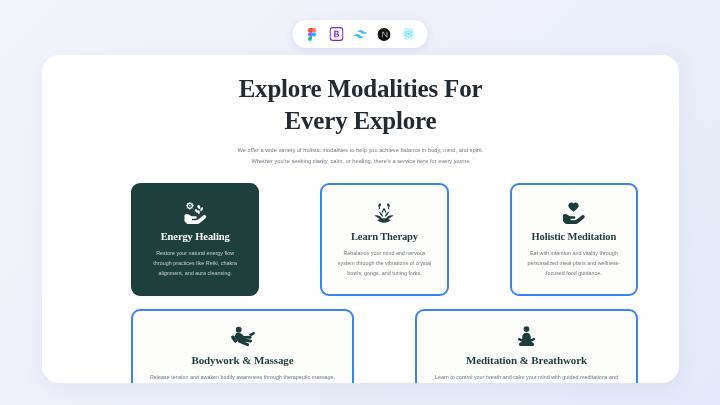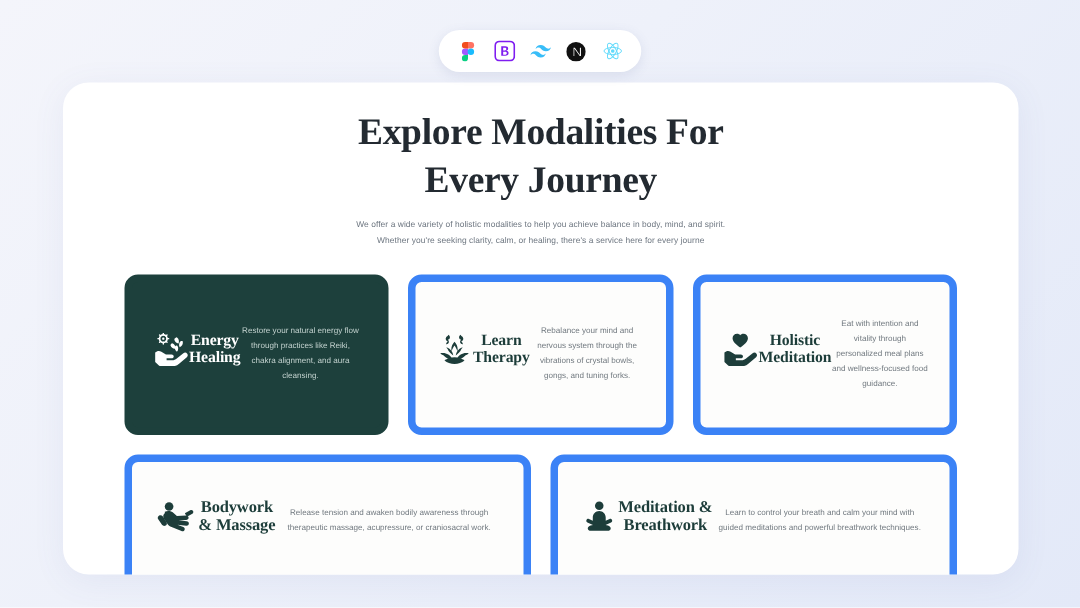--- a/index.html
+++ b/index.html
@@ -94,27 +94,29 @@
   .row {
     display: flex;
     gap: 13px;
   }
   .row-top > .card { flex: 1 1 0; }
   .row-bottom { padding: 0 0px; }
   .row-bottom > .card { flex: 1 1 0; }
 
   .card {
     background: #fdfdfc;
-    border: 5px solid #3b82f6;
+    border: 2px solid #3b82f6;
     border-radius: 9px;
     padding: 15px 14px 16px 14px;
     text-align: center;
     display: flex;
+    flex-direction: column;
     align-items: center;
     cursor: pointer;
+    margin-left: 48px;
   }
   .row-top .card { min-height: 107px; }
   .row-bottom .card { min-height: 89px; padding: 13px 16px 14px 16px; }
 
   .card.active {
     background: #1d403c;
     border-color: #1d403c;
   }
 
   .card-icon {
@@ -187,21 +189,21 @@
       </g>
     </svg>
   </div>
 </div>
 
 <div class="panel">
   <div class="panel-inner">
 
     <h1 class="heading">
       <span class="line">Explore Modalities For</span>
-      <span class="line">Every Journey</span>
+      <span class="line">Every Explore</span>
     </h1>
 
     <p class="subtitle">
       <span class="line">We offer a wide variety of holistic modalities to help you achieve balance in body, mind, and spirit.</span>
       <span class="line">Whether you're seeking clarity, calm, or healing, there's a service here for every journe</span>
     </p>
 
     <div class="grid">
 
       <div class="row row-top">

